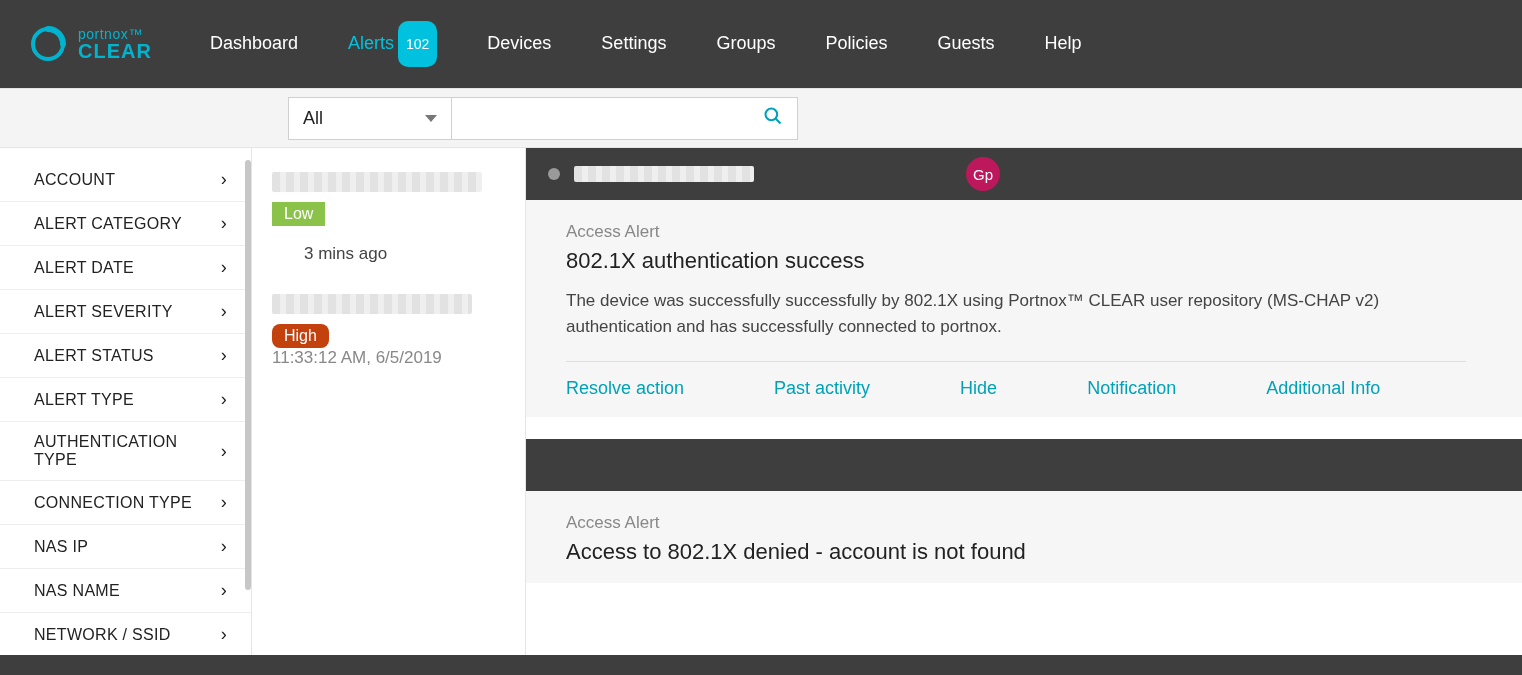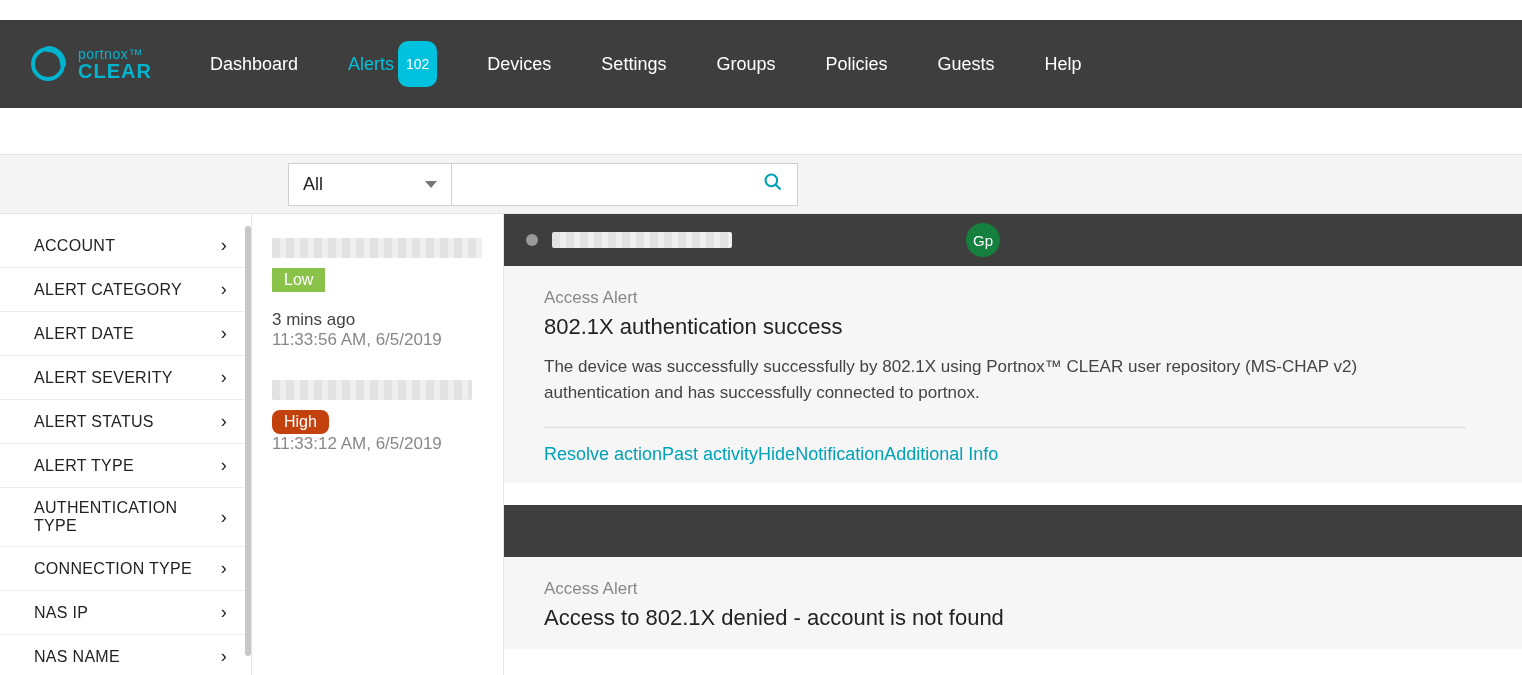--- a/index.html
+++ b/index.html
@@ -1,61 +1,61 @@
 <!DOCTYPE html>
 <html><head>
 <meta charset="utf-8">
 <style>
   * { box-sizing: border-box; margin: 0; padding: 0; }
   html, body { width: 1522px; height: 675px; font-family: "Segoe UI", "Helvetica Neue", Arial, sans-serif; background:#ffffff; color:#222; }
   
-  .header { height:88px; background:#3f3e3e; display:flex; padding:0 28px; gap:38px;margin-top:20px; }
+  .header { height:88px; background:#3f3e3e; display:flex; align-items:center; padding:0 28px; gap:38px; }
   .logo { display:flex; align-items:center; gap:10px; }
   .logo svg { width:40px; height:40px; }
   .logo-text { display:flex; flex-direction:column; color:#00b4cf; line-height:1; }
   .logo-text .top { font-size:14px; letter-spacing:0.5px; font-weight:500; }
   .logo-text .bottom { font-size:20px; font-weight:700; letter-spacing:1px; }
   .nav { display:flex; gap:50px; margin-left:20px; }
   .nav-item { color:#ffffff; font-size:18px; cursor:pointer; display:flex; align-items:center; gap:4px; }
   .nav-item.active { color:#00c2de; }
   .badge { background:#00c2de; color:#fff; font-size:14px; padding:15px 8px; border-radius:10px; line-height:1.2; }
   
-  .filterbar { height:60px; background:#f4f4f4; border-top:1px solid #e5e5e5; border-bottom:1px solid #e5e5e5; display:flex; align-items:center; padding-left:288px; gap:0;margin-top:46px; }
+  .filterbar { height:60px; background:#f4f4f4; border-top:1px solid #e5e5e5; border-bottom:1px solid #e5e5e5; display:flex; align-items:center; padding-left:288px; gap:0; }
   .select-box { width:164px; height:43px; background:#fff; border:1px solid #d0d0d0; display:flex; align-items:center; justify-content:space-between; padding:0 14px; font-size:18px; cursor:pointer; }
   .select-box .tri { width:0; height:0; border-left:6px solid transparent; border-right:6px solid transparent; border-top:7px solid #777; }
   .search-box { width:346px; height:43px; background:#fff; border:1px solid #d0d0d0; border-left:none; display:flex; align-items:center; padding:0 14px; }
   .search-box input { flex:1; border:none; outline:none; font-size:16px; }
   .search-icon { color:#00a2b8; cursor:pointer; }
   
   .body { display:flex; height:calc(675px - 88px - 60px - 20px); background:#fff; }
   .sidebar { width:252px; border-right:1px solid #e5e5e5; overflow-y:auto; padding-top:10px; position:relative; }
   .sidebar::after { content:""; position:absolute; top:12px; right:0; width:6px; height:430px; background:#c7c7c7; border-radius:3px; }
   .side-item { display:flex; align-items:center; justify-content:space-between; padding:11px 24px 11px 34px; font-size:16px; color:#222; border-bottom:1px solid #eee; cursor:pointer; letter-spacing:0.3px; }
   .chev { color:#222; font-size:18px; }
   
-  .alert-list { width:252px; border-right:1px solid #e5e5e5; padding:24px 18px 0 20px; display:flex; flex-direction:column; gap:30px; overflow:hidden; }
+  .alert-list { width:274px; border-right:1px solid #e5e5e5; padding:24px 18px 0 20px; display:flex; flex-direction:column; gap:30px; overflow:hidden; }
   .alert-item {}
   .redacted { background:repeating-linear-gradient(90deg,#e2e2e2,#e2e2e2 8px,#efefef 8px,#efefef 14px); height:20px; border-radius:2px; }
   .sev { display:inline-block; margin-top:10px; color:#fff; font-size:16px; padding:3px 12px; }
   .sev.low { background:#8bc34a; }
   .sev.high { background:#c2410c;border-radius:8px; }
-  .ago { margin-top:18px; font-size:17px; color:#444; }
+  .ago { margin-top:18px; font-size:17px; color:#444;margin-left:32px; }
   .ts  { font-size:17px; color:#888; }
   
   .detail { flex:1; overflow:hidden; }
   .card { margin-bottom:22px; }
   .card-header { background:#3f3e3e; height:52px; display:flex; align-items:center; padding:0 22px; gap:14px; }
   .card-header .redacted { width:180px; height:16px; }
-  .gp { width:34px; height:34px; border-radius:50%; background:#15803d; color:#fff; display:flex; align-items:center; justify-content:center; font-size:15px; font-weight:500; margin-left:auto; margin-right:500px; }
+  .gp { width:34px; height:34px; border-radius:50%; background:#be185d; color:#fff; display:flex; align-items:center; justify-content:center; font-size:15px; font-weight:500; margin-left:auto; margin-right:500px; }
   .card-body { padding:22px 56px 18px 40px; background:#f6f6f6; }
   .cat  { color:#888; font-size:17px; }
   .title{ font-size:22px; color:#222; margin-top:6px; font-weight:500; }
   .desc { font-size:17px; color:#444; margin-top:14px; line-height:1.5; }
   .desc .redacted { display:inline-block; width:190px; height:16px; vertical-align:middle; }
-  .actions { display:flex; margin-top:22px; border-top:1px solid #ddd; padding-top:16px; }
+  .actions { display:flex; gap:90px; margin-top:22px; border-top:1px solid #ddd; padding-top:16px; }
   .actions a { color:#00a2b8; font-size:18px; cursor:pointer; text-decoration:none; }
   .footer-strip { height:20px; background:#3f3e3e; }
 </style>
 </head>
 <body>
 
 <div class="header">
   <div class="logo">
     <svg viewBox="0 0 40 40">
       <circle cx="20" cy="20" r="15" fill="none" stroke="#00b4cf" stroke-width="4"></circle>
@@ -148,21 +148,20 @@
         <span>OS</span>
         <span class="chev">›</span>
       </div>
   </div>
 
   <div class="alert-list">
     <div class="alert-item">
       <div class="redacted" style="width:210px"></div>
       <span class="sev low">Low</span>
       <div class="ago">3 mins ago</div>
-      <div class="ts">11:33:56 AM, 6/5/2019</div>
     </div>
     <div class="alert-item">
       <div class="redacted" style="width:200px"></div>
       <span class="sev high">High</span>
       <div class="ts">11:33:12 AM, 6/5/2019</div>
     </div>
   </div>
 
   <div class="detail">
     <div class="card">

